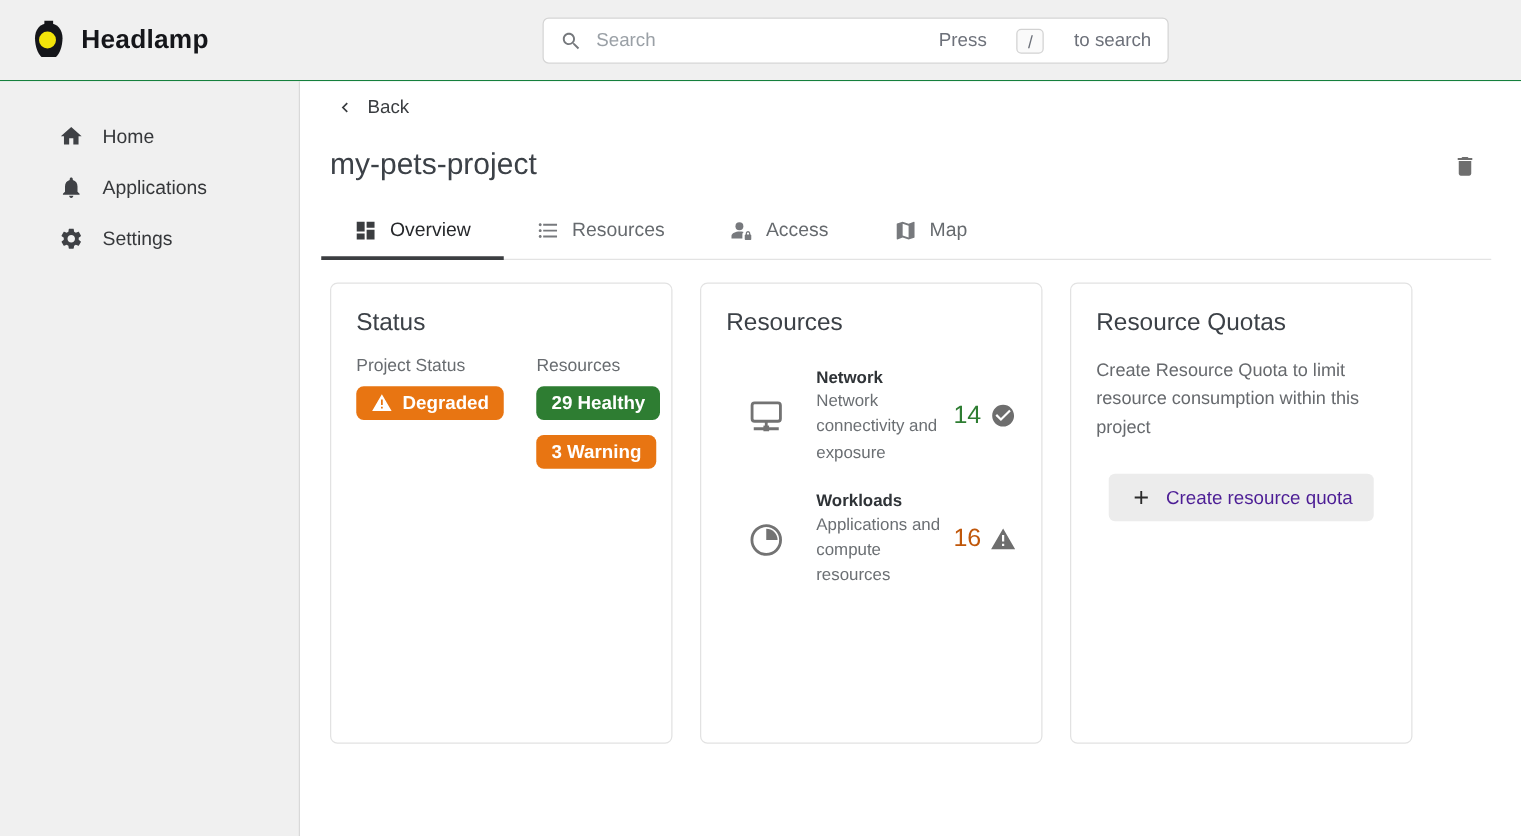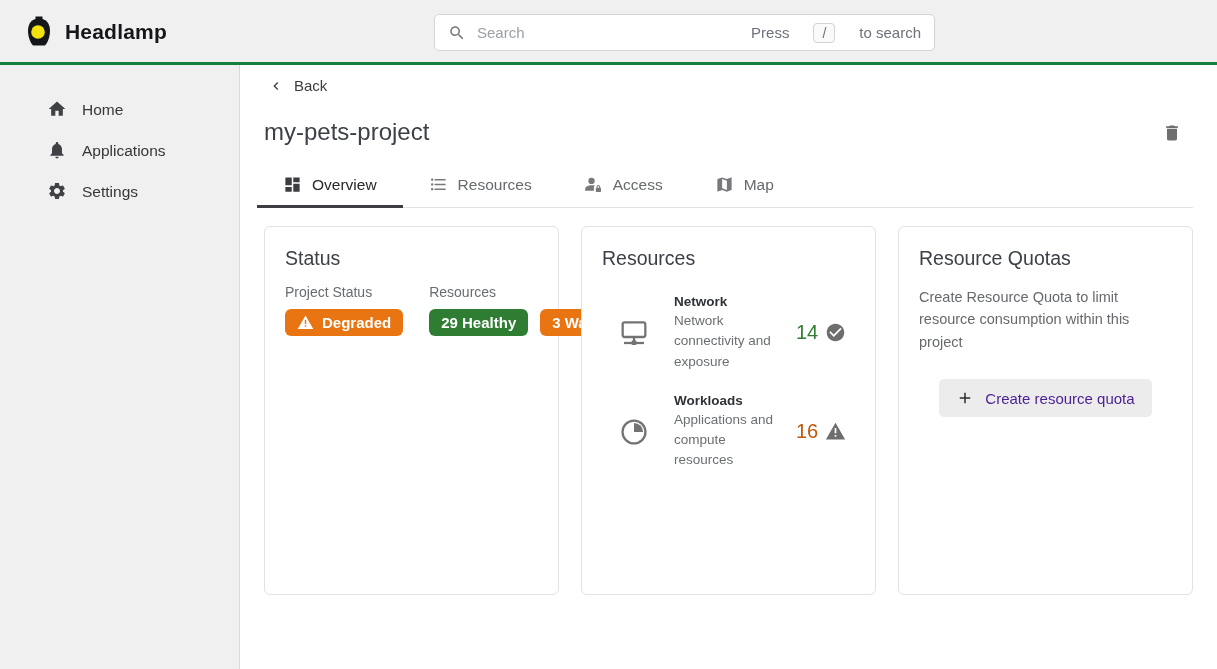--- a/index.html
+++ b/index.html
@@ -5,21 +5,21 @@
   * { box-sizing: border-box; }
   html,body { margin:0; padding:0; }
   body {
     width:1217px; height:669px; position:relative; overflow:hidden;
     font-family:"Liberation Sans", sans-serif; background:#fff; color:#333;
   }
 
   
   .topbar {
     position:absolute; top:0; left:0; width:1217px; height:65px;
-    background:#f0f0f0; border-bottom:3px solid #15803d;
+    background:#f0f0f0; border-bottom:1px solid #15803d;
   }
   .brand { position:absolute; left:24px; top:0; height:64px; display:flex; align-items:center; gap:11px; }
   .brand-name { font-size:21px; font-weight:bold; color:#15161a; letter-spacing:.2px; }
 
   .search-wrap {
     position:absolute; left:434px; top:14px; width:501px; height:37px;
     background:#fff; border:1px solid #d5d5d5; border-radius:5px;
     display:flex; align-items:center; padding:0 13px; gap:9px;
   }
   .search-input { flex:1; border:none; outline:none; background:transparent; font-size:15px; color:#333; font-family:inherit; }
@@ -42,27 +42,27 @@
   .page-title { font-size:24px; color:#3c4147; font-weight:500; }
   .trash-btn { margin:4px 11px 0 0; cursor:pointer; background:none; border:none; padding:0; }
 
   .tabs { margin:20px 24px 0 17px; display:flex; border-bottom:1px solid #e3e3e3; }
   .tab { position:relative; display:flex; align-items:center; gap:10px; padding:9px 26px 13px 26px; font-size:15.5px; color:#666a6e; cursor:pointer; }
   .tab.active { color:#26282b; }
   .tab.active::after { content:""; position:absolute; left:0; right:0; bottom:-1px; height:3px; background:#3c3e41; }
   .tab svg { flex:0 0 auto; }
 
   .cards { margin:18px 24px 0 24px; display:flex; gap:22px; }
-  .card { width:295px; height:369px; background:#fff; border:1px solid #e2e2e2; border-radius:6px; padding:20px; }
+  .card { width:274px; height:369px; background:#fff; border:1px solid #e2e2e2; border-radius:6px; padding:20px; }
   .card-title { font-size:19.5px; color:#3c4147; font-weight:500; }
 
   
   .status-cols { display:flex; gap:26px; margin-top:14px; }
   .col-label { font-size:14px; color:#686c70; margin-bottom:9px; }
-  .badge-stack { display:flex; flex-direction:row; align-items:flex-start; gap:12px; }
+  .badge-stack { display:flex; flex-direction:column; align-items:flex-start; gap:12px; }
   .badge { display:inline-flex; align-items:flex-end; gap:8px; border-radius:6px; padding:5px 12px; color:#fff; font-weight:bold; font-size:15px; white-space:nowrap; }
   .badge.orange { background:#e87512; }
   .badge.green  { background:#2e7d32; }
 
   
   .res-rows { margin-top:24px; display:flex; flex-direction:column; gap:21px; }
   .res-row { display:flex; align-items:center; }
   .res-icon { flex:0 0 34px; margin-left:16px; display:flex; align-items:center; }
   .res-text { margin-left:22px; width:112px; }
   .res-name { font-size:13.5px; font-weight:bold; color:#2f3337; margin-bottom:2px; }

